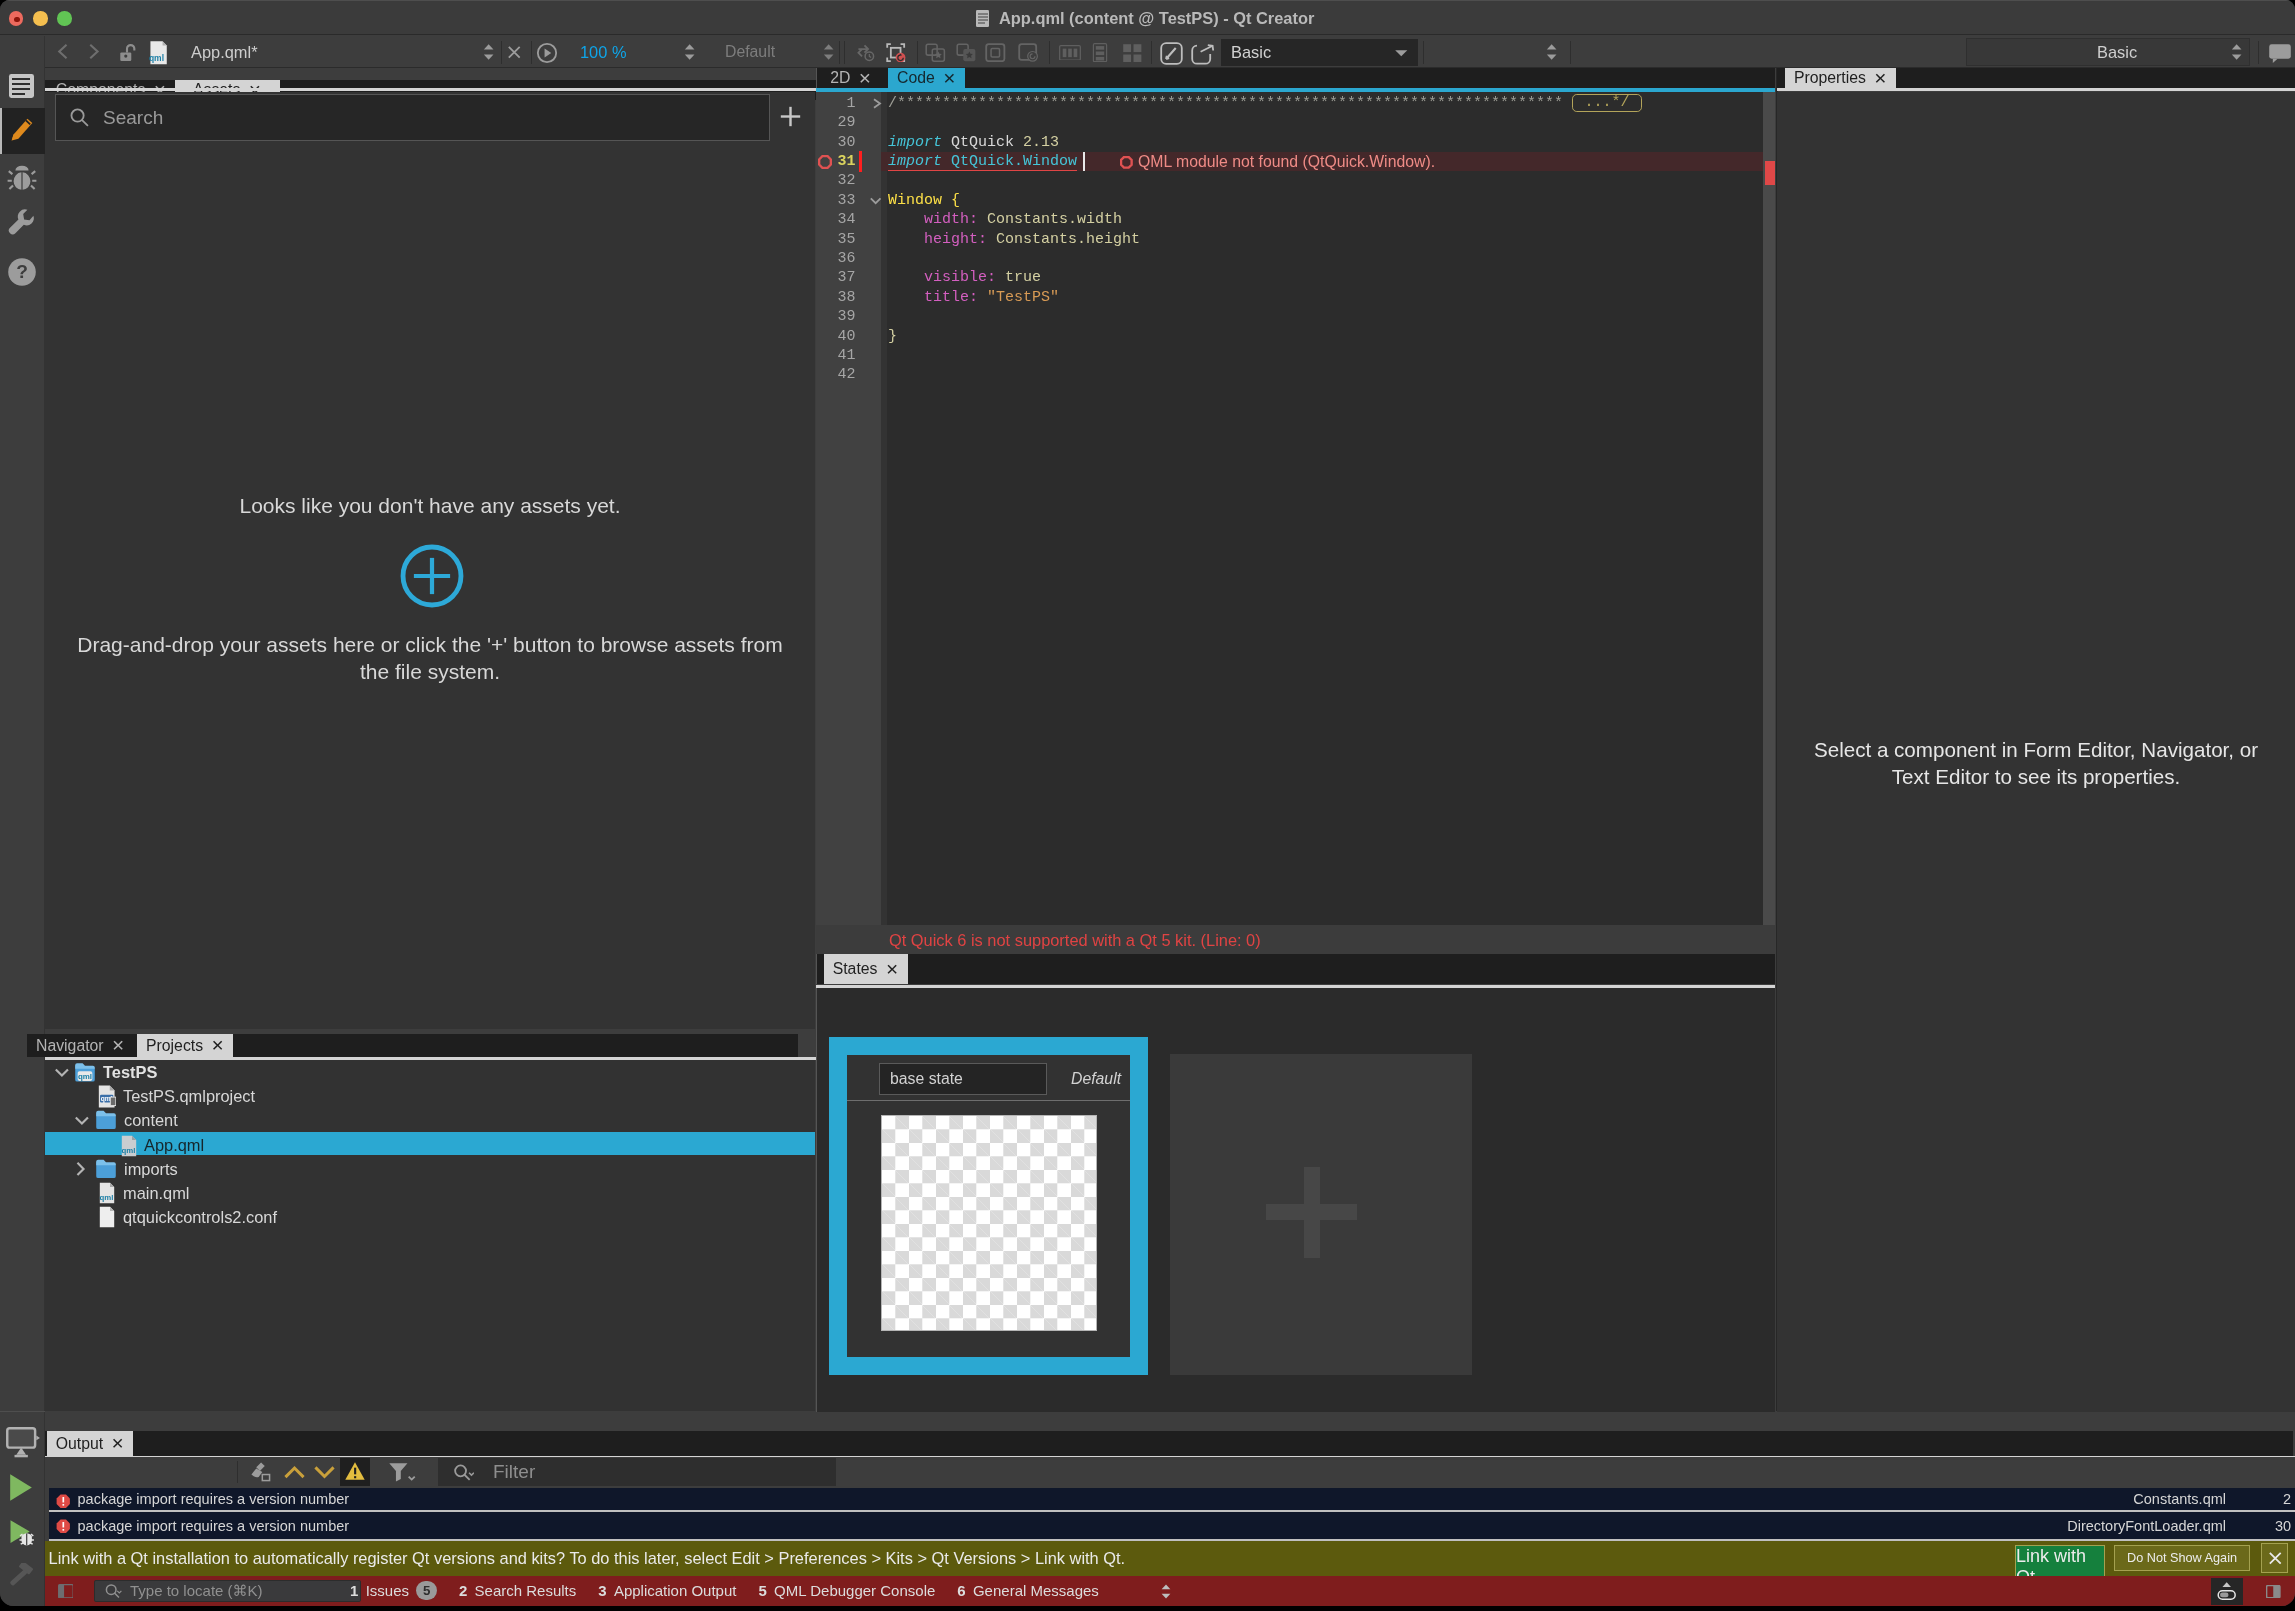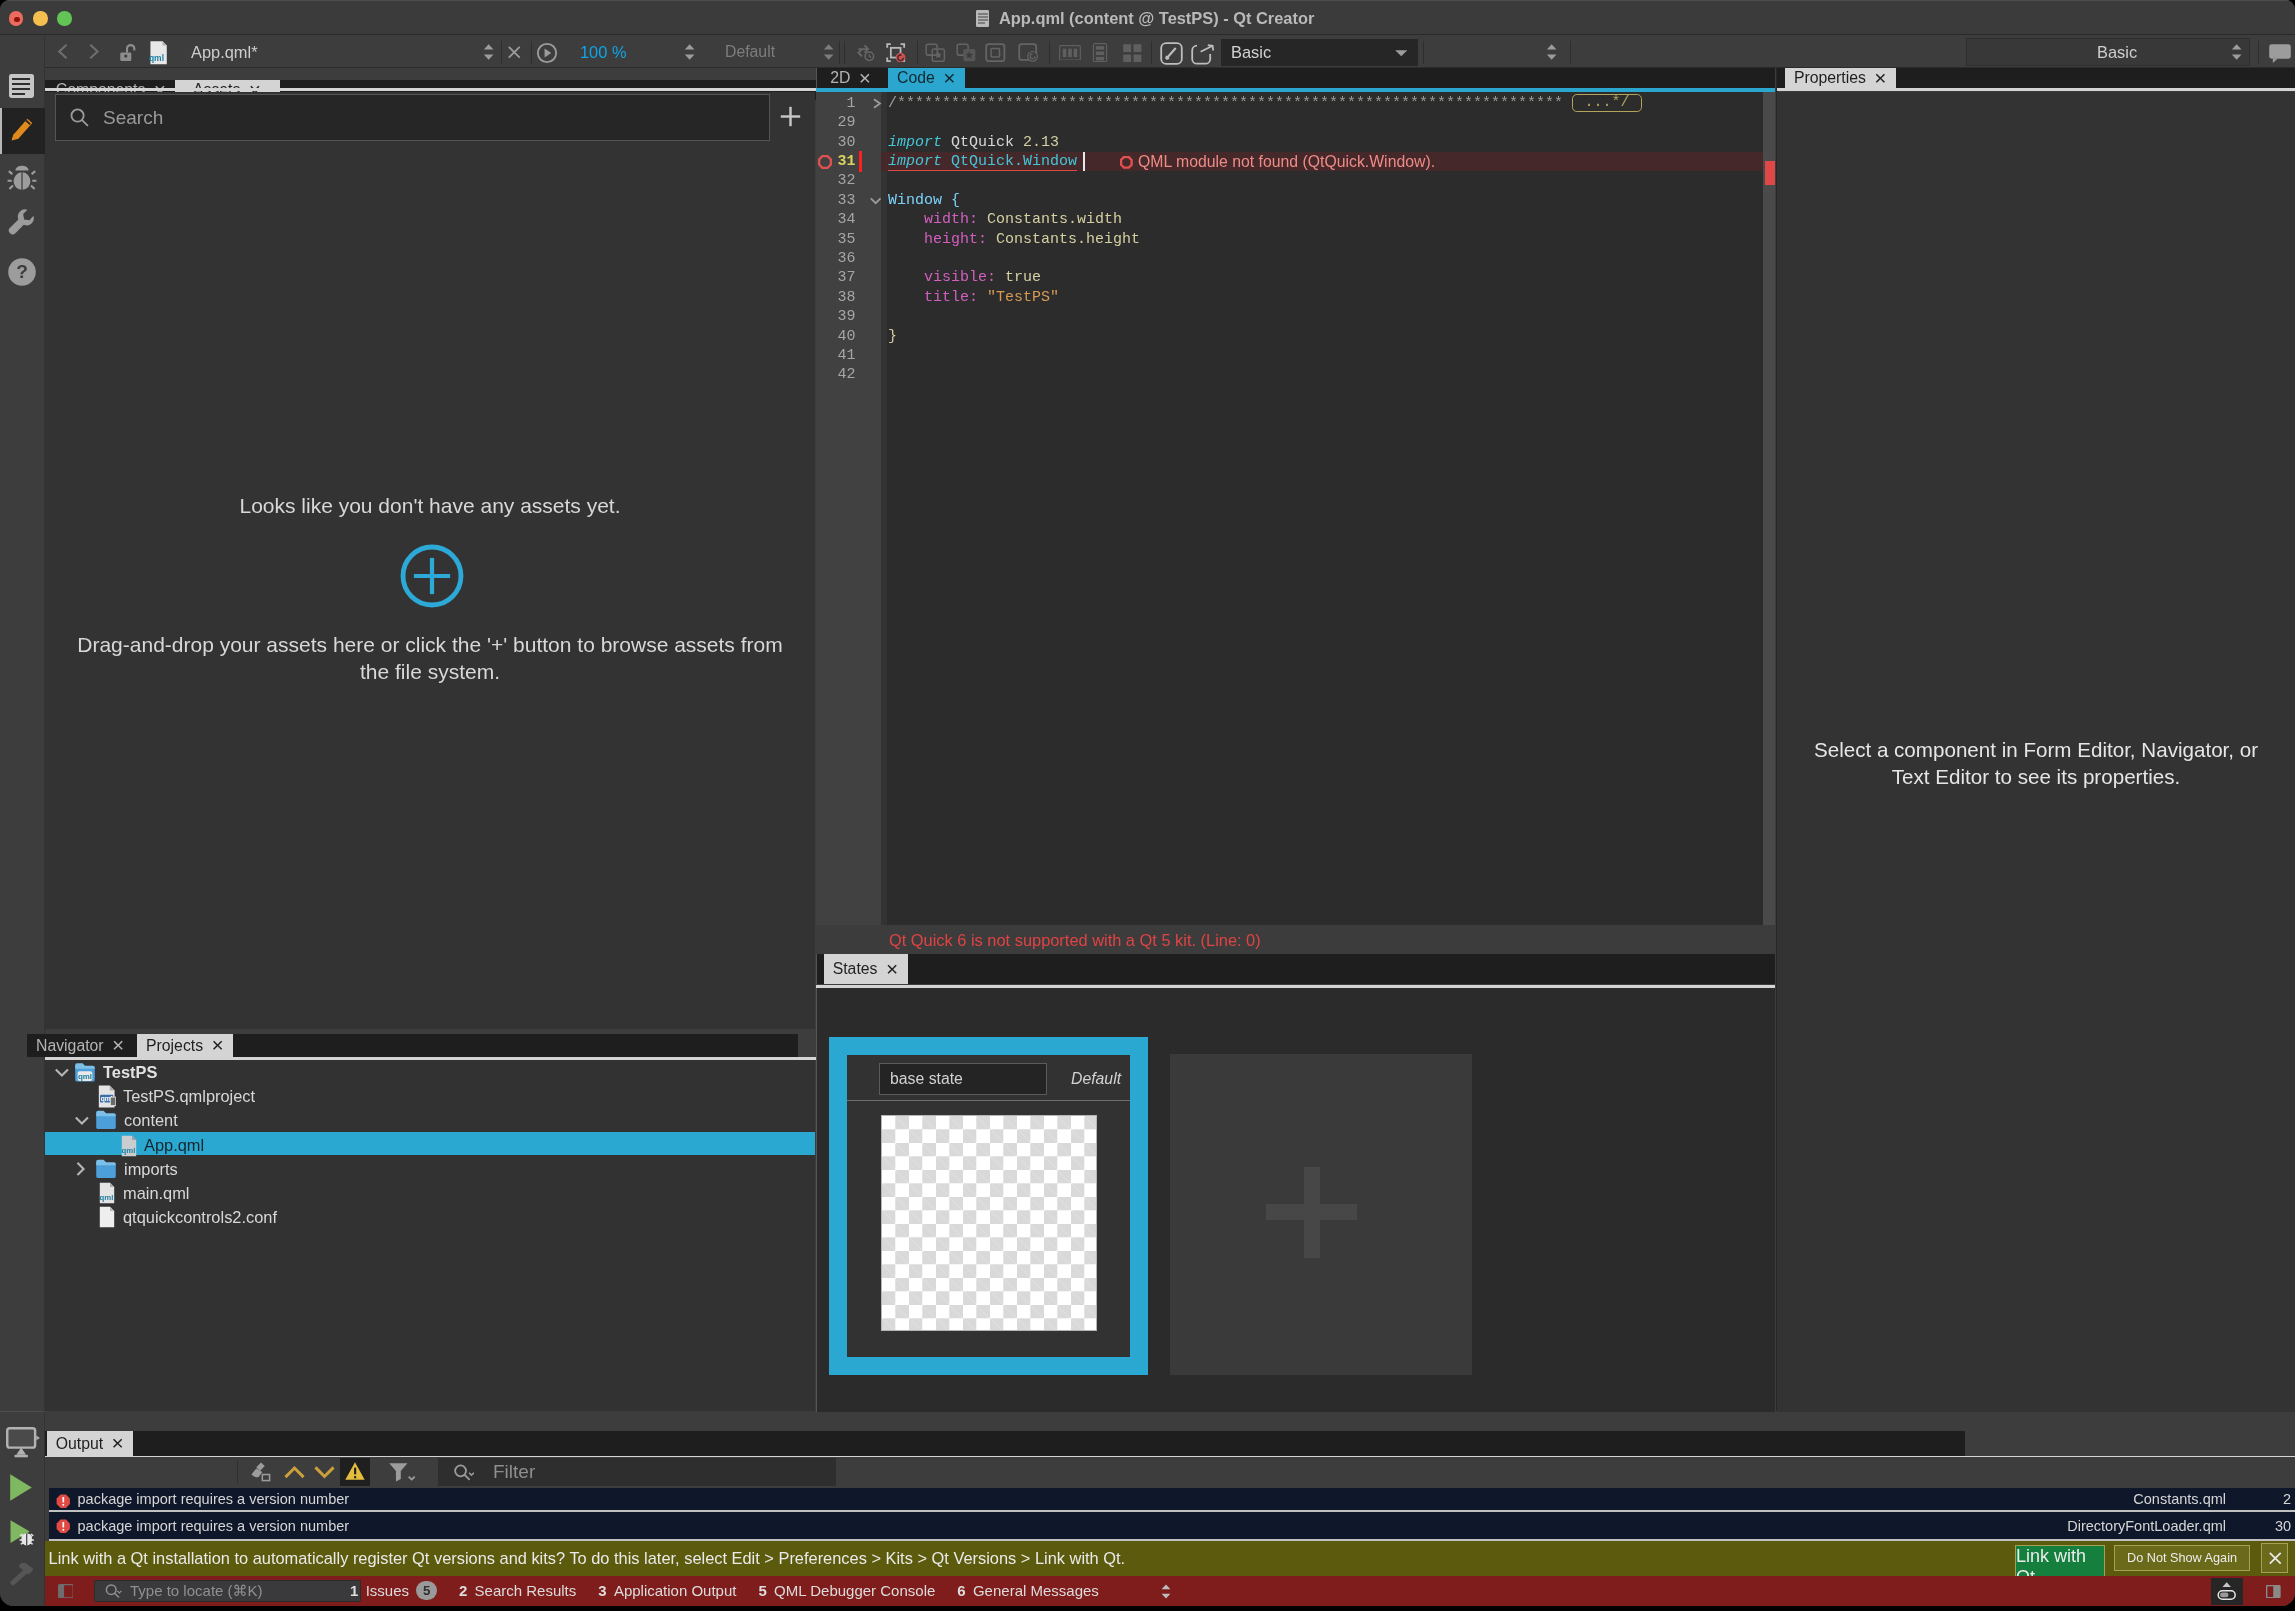--- a/index.html
+++ b/index.html
@@ -314,21 +314,21 @@
 
     <div class="codeline" style="left:72px;top:1.8px;color:#9e9e96;">/**************************************************************************</div>
     <div class="abs" style="left:756px;top:2.4px;width:70px;height:18px;border:1.2px solid #b3a45a;border-radius:4.8px;color:#b3a45a;font-family:'Liberation Mono',monospace;font-size:15px;text-align:center;line-height:15.8px;">...*/</div>
     <div class="codeline" style="left:72px;top:41px;"><span style="color:#45c5d8;font-style:italic;">import</span> QtQuick <span style="color:#d4d0a2;">2.13</span></div>
     <div class="codeline" style="left:72px;top:60px;font-family:Liberation Mono, monospace;"><span style="color:#45c5d8;border-bottom:1.8px solid #e04545;"><span style="font-style:italic;">import</span> QtQuick.Window</span></div>
     <div class="abs" style="left:267px;top:60px;width:1.8px;height:19.4px;background:#e8e8e8;"></div>
     <svg class="abs" style="left:304px;top:64px;" width="12.7" height="12.7" viewBox="0 0 24 24">
       <path d="M7.5 2 h9 L22 7.5 v9 L16.5 22 h-9 L2 16.5 v-9 Z" stroke="#e05252" stroke-width="4.5" fill="none"></path>
     </svg>
     <div class="abs" style="left:322px;top:60px;height:19.4px;display:flex;align-items:center;font-size:15.8px;color:#ef8b86;">QML module not found (QtQuick.Window).</div>
-    <div class="codeline" style="left:72px;top:99px;"><span style="color:#7dd3fc;">Window {</span></div>
+    <div class="codeline" style="left:72px;top:99px;"><span style="color:#fde047;">Window {</span></div>
     <div class="codeline" style="left:72px;top:118px;">    <span style="color:#d45fc0;">width</span><span style="color:#d45fc0;">:</span> <span style="color:#d4d0a2;">Constants.width</span></div>
     <div class="codeline" style="left:72px;top:138px;">    <span style="color:#d45fc0;">height</span><span style="color:#d45fc0;">:</span> <span style="color:#d4d0a2;">Constants.height</span></div>
     <div class="codeline" style="left:72px;top:176px;">    <span style="color:#d45fc0;">visible</span><span style="color:#d45fc0;">:</span> <span style="color:#d4d0a2;">true</span></div>
     <div class="codeline" style="left:72px;top:196px;">    <span style="color:#d45fc0;">title</span><span style="color:#d45fc0;">:</span> <span style="color:#d79a55;">"TestPS"</span></div>
     <div class="codeline" style="left:72px;top:235px;"><span style="color:#d4d0a2;">}</span></div>
 
     <div class="abs" style="left:947px;top:0;width:12px;height:833px;background:#4a4a4a;"></div>
     <div class="abs" style="left:949px;top:69px;width:9.7px;height:24px;background:#e04848;"></div>
   </div>
   <div class="abs" id="qtmsg" style="left:816px;top:925px;width:959px;height:30px;background:#3c3c3c;display:flex;align-items:center;">
@@ -428,21 +428,21 @@
 
     <svg class="abs" style="left:53px;top:146px;" width="18" height="22" viewBox="0 0 30 36">
       <path d="M3 1 h17 l7 7 v27 h-24 z" fill="#eeeeee"></path>
       <path d="M20 1 l7 7 h-7 z" fill="#b4b4b4"></path>
     </svg>
     <div class="abs" style="left:78px;top:145px;height:24px;display:flex;align-items:center;font-size:16.4px;color:#d8d8d8;">qtquickcontrols2.conf</div>
   </div>
 
   <div class="abs" style="left:45px;top:1412px;width:2250px;height:19px;background:#3d3d3d;"></div>
 
-  <div class="tabstrip" style="left:45px;top:1431px;width:1920px;height:25.5px;">
+  <div class="tabstrip" style="left:45px;top:1431px;width:2248px;height:25.5px;">
     <div class="tab active" style="left:1.8px;padding:0 9px;">Output <span class="x">✕</span></div>
   </div>
   <div class="abs" id="outbar" style="left:45px;top:1456px;width:2250px;height:31.5px;background:#3d3d3d;border-top:1.8px solid #d4d4d4;">
     <div class="abs" style="left:192px;top:3.6px;width:1.2px;height:22px;background:#2e2e2e;"></div>
 
     <svg class="abs" style="left:204px;top:3px;" width="23" height="23" viewBox="0 0 38 38">
       <path d="M20 4 l6 6 -8 8 -6 -6 z" fill="#9c9c9c"></path>
       <path d="M12 14 l-8 10 q6 6 12 4 l6 -8 z" fill="#9c9c9c"></path>
       <rect x="22" y="24" width="12" height="10" fill="none" stroke="#9c9c9c" stroke-width="2.5"></rect>
     </svg>

